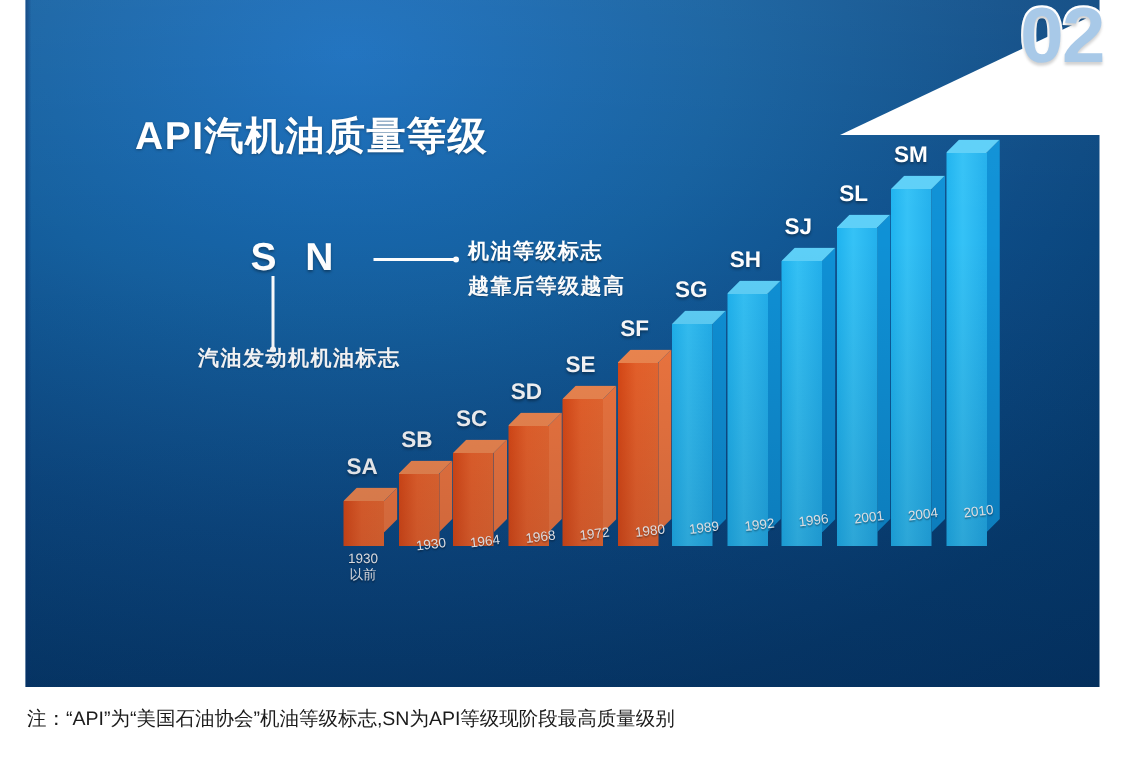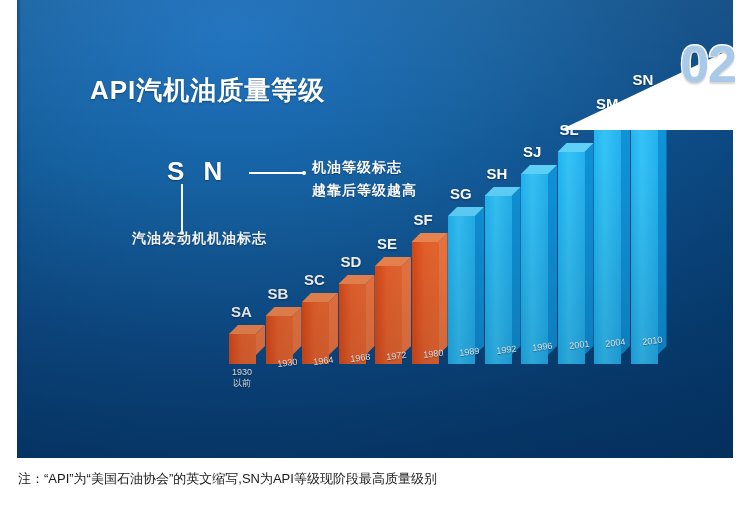--- a/index.html
+++ b/index.html
@@ -34,21 +34,20 @@
     position:absolute; left:0; top:0; width:4px; height:100%;
     background: linear-gradient(to right, rgba(10,60,120,.85), rgba(255,255,255,0));
   }
 
   
   #corner {
     position:absolute; right:0; top:0;
     width:190px; height:90px;
     overflow:hidden;
     z-index: 5;
-    margin-top: 40px;
   }
   #corner .wedge{
     position:absolute; left:0; top:0; width:190px; height:90px;
     background:#ffffff;
     clip-path: polygon(100% 0, 100% 100%, 0 100%);
   }
   #corner .wedge2{
     position:absolute; left:0; top:0; width:190px; height:90px;
     background: linear-gradient(135deg,#1f6fb8 0%, #15599c 100%);
     clip-path: polygon(100% 14%, 100% 100%, 20% 100%);
@@ -285,16 +284,16 @@
       </div>
   </div>
 
   <div id="corner">
     <div class="wedge"></div>
     <div class="wedge2"></div>
     <div id="badge-number">02</div>
   </div>
 
   <div id="footer">
-    <div id="footer-note">注：“API”为“美国石油协会”的英文缩写,SN为API等级现阶段最高质量级别</div>
+    <div id="footer-note">注：“API”为“美国石油协会”机油等级标志,SN为API等级现阶段最高质量级别</div>
   </div>
 
 </div>
 
 </body></html>

